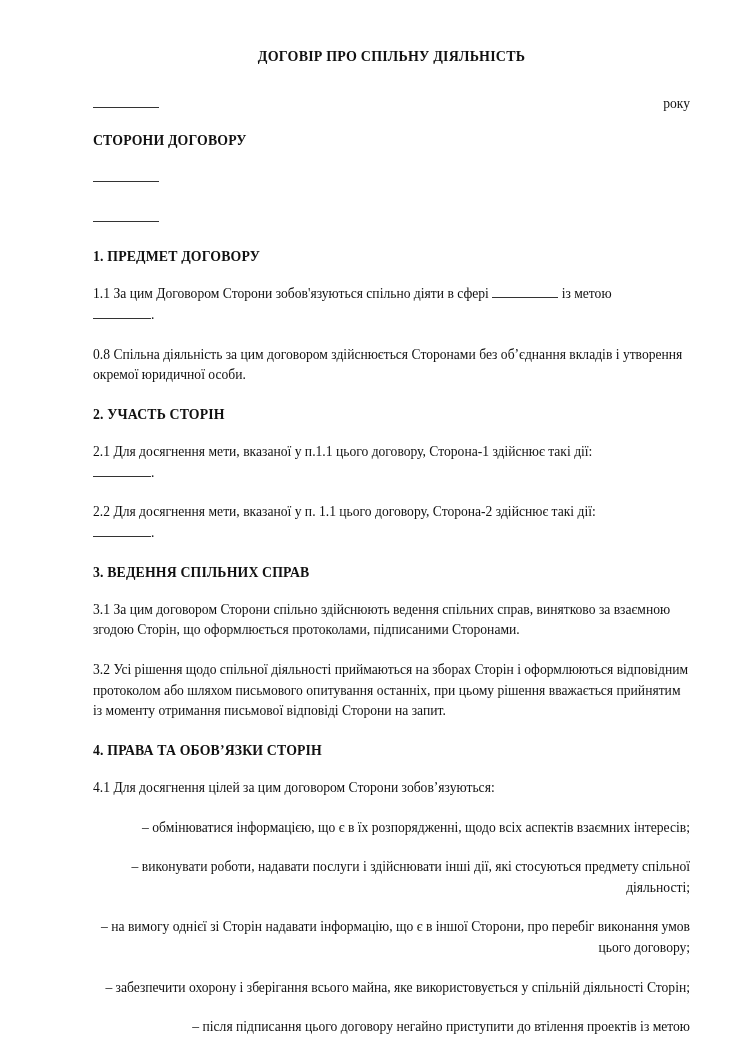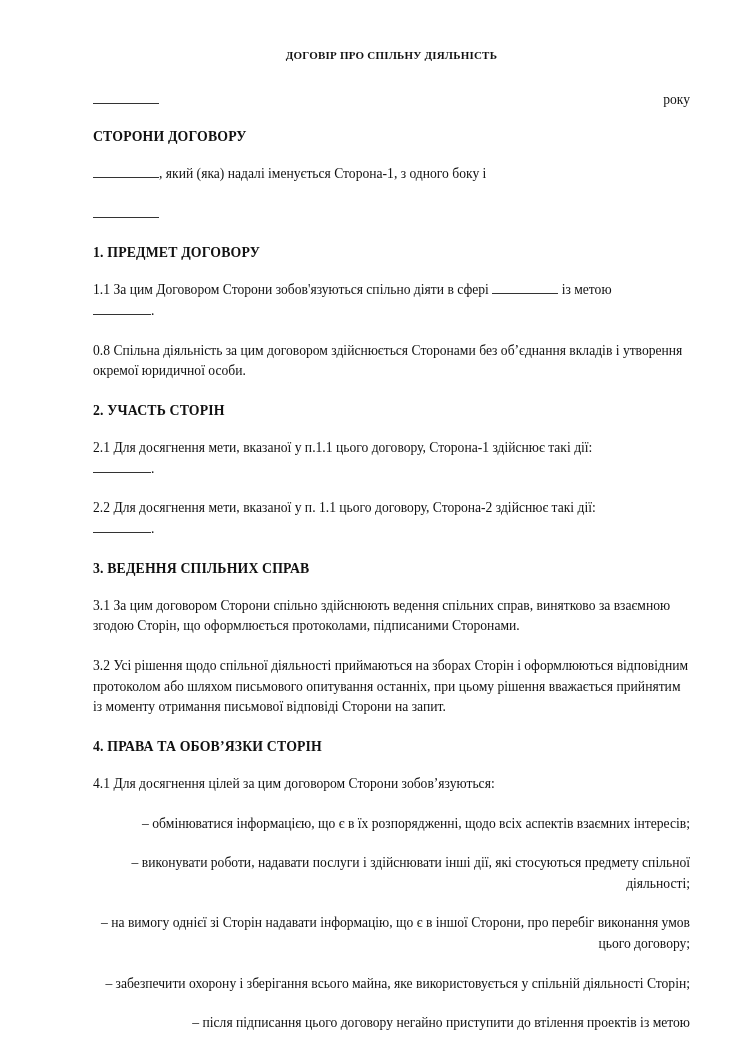--- a/index.html
+++ b/index.html
@@ -20,21 +20,21 @@
     width: 750px;
     height: 1062px;
     box-sizing: border-box;
     padding: 0 60px 0 93px;
   }
   .content {
     width: 597px;
   }
 
   .doc-title {
-    font-size: 11px;
+    font-size: 14px;
     font-weight: bold;
     text-align: center;
     letter-spacing: 0.2px;
     margin: 0;
     padding-top: 49px;
   }
 
   .date-row {
     display: flex;
     align-items: baseline;
@@ -90,21 +90,21 @@
     <h1 class="doc-title">ДОГОВІР ПРО СПІЛЬНУ ДІЯЛЬНІСТЬ</h1>
 
     <div class="date-row">
       <span class="blank w-med"></span>
       <span class="date-year">року</span>
     </div>
 
     <h2 class="section-title">СТОРОНИ ДОГОВОРУ</h2>
 
     <p class="para">
-      <span class="blank w-med"></span><span>, який (яка) надалі іменується Сторона-1, з одного боку і</span>
+      <span class="blank w-med"></span>
     </p>
 
     <p class="para">
       <span class="blank w-med"></span>
     </p>
 
     <h2 class="section-title">1. ПРЕДМЕТ ДОГОВОРУ</h2>
 
     <p class="para">
       <span>1.1 За цим Договором Сторони зобов'язуються спільно діяти в сфері </span><span class="blank w-med"></span><span> із метою </span><br><span class="blank w-sm"></span><span>.</span>

